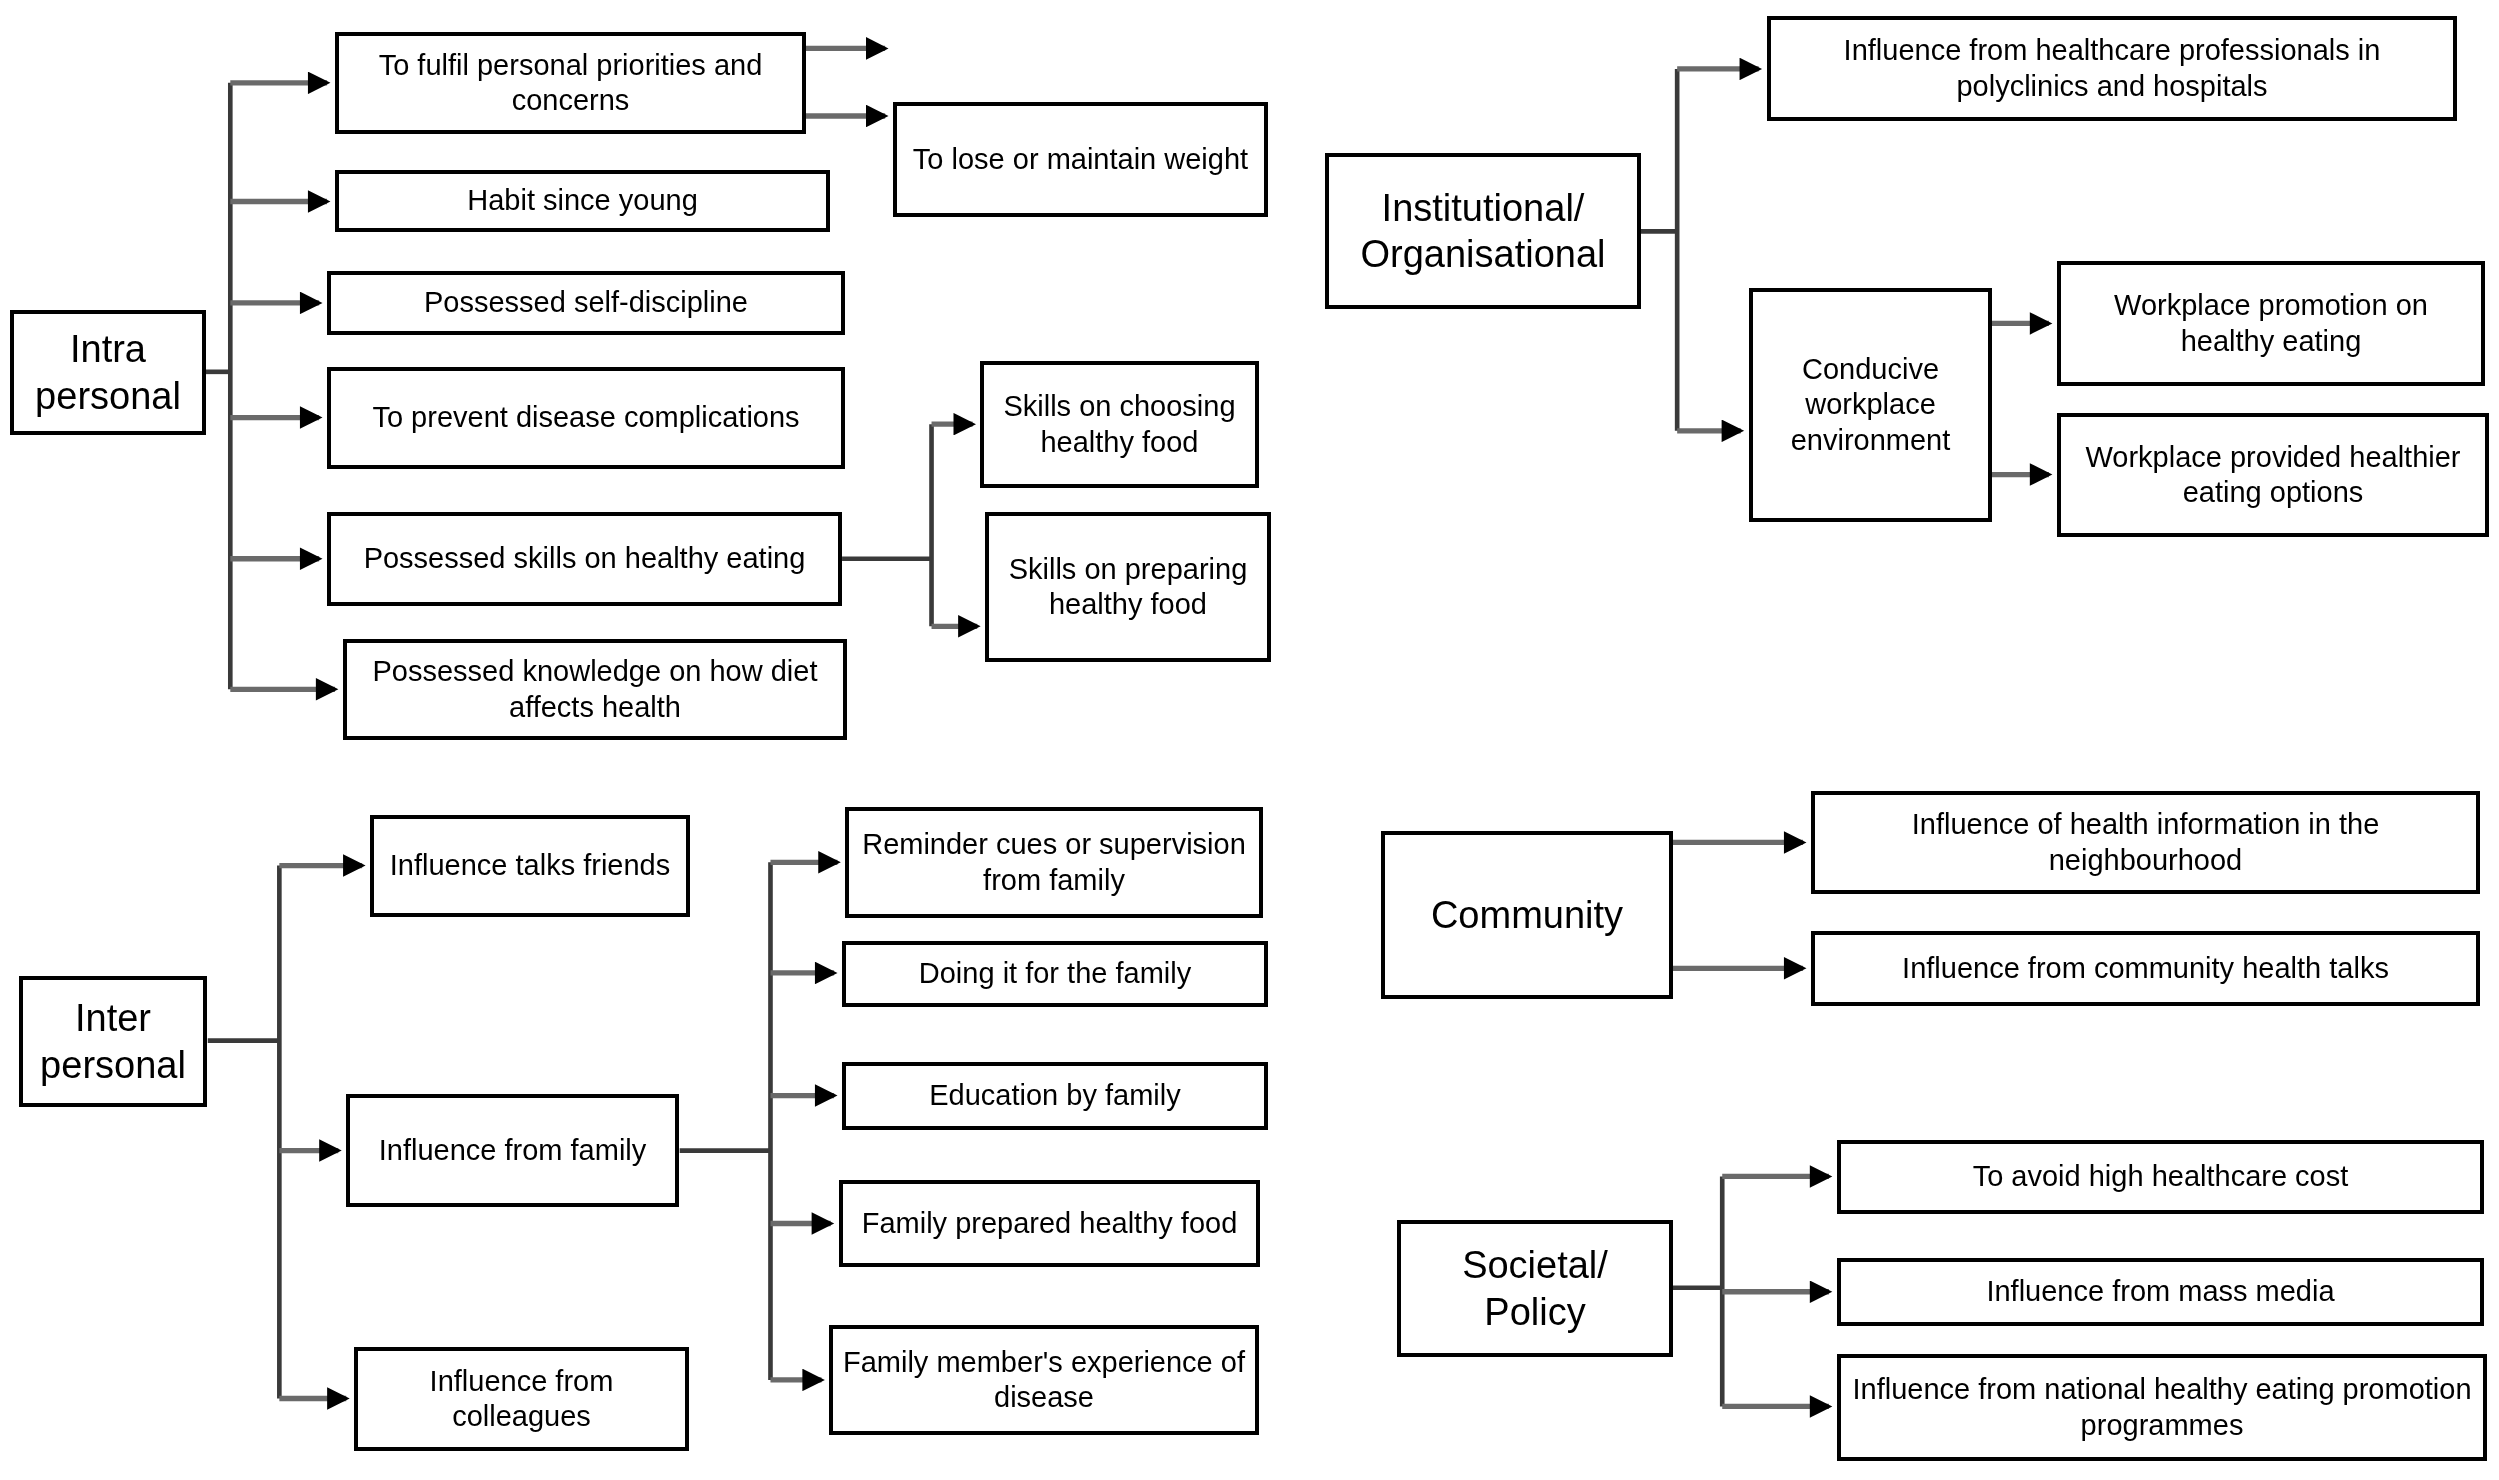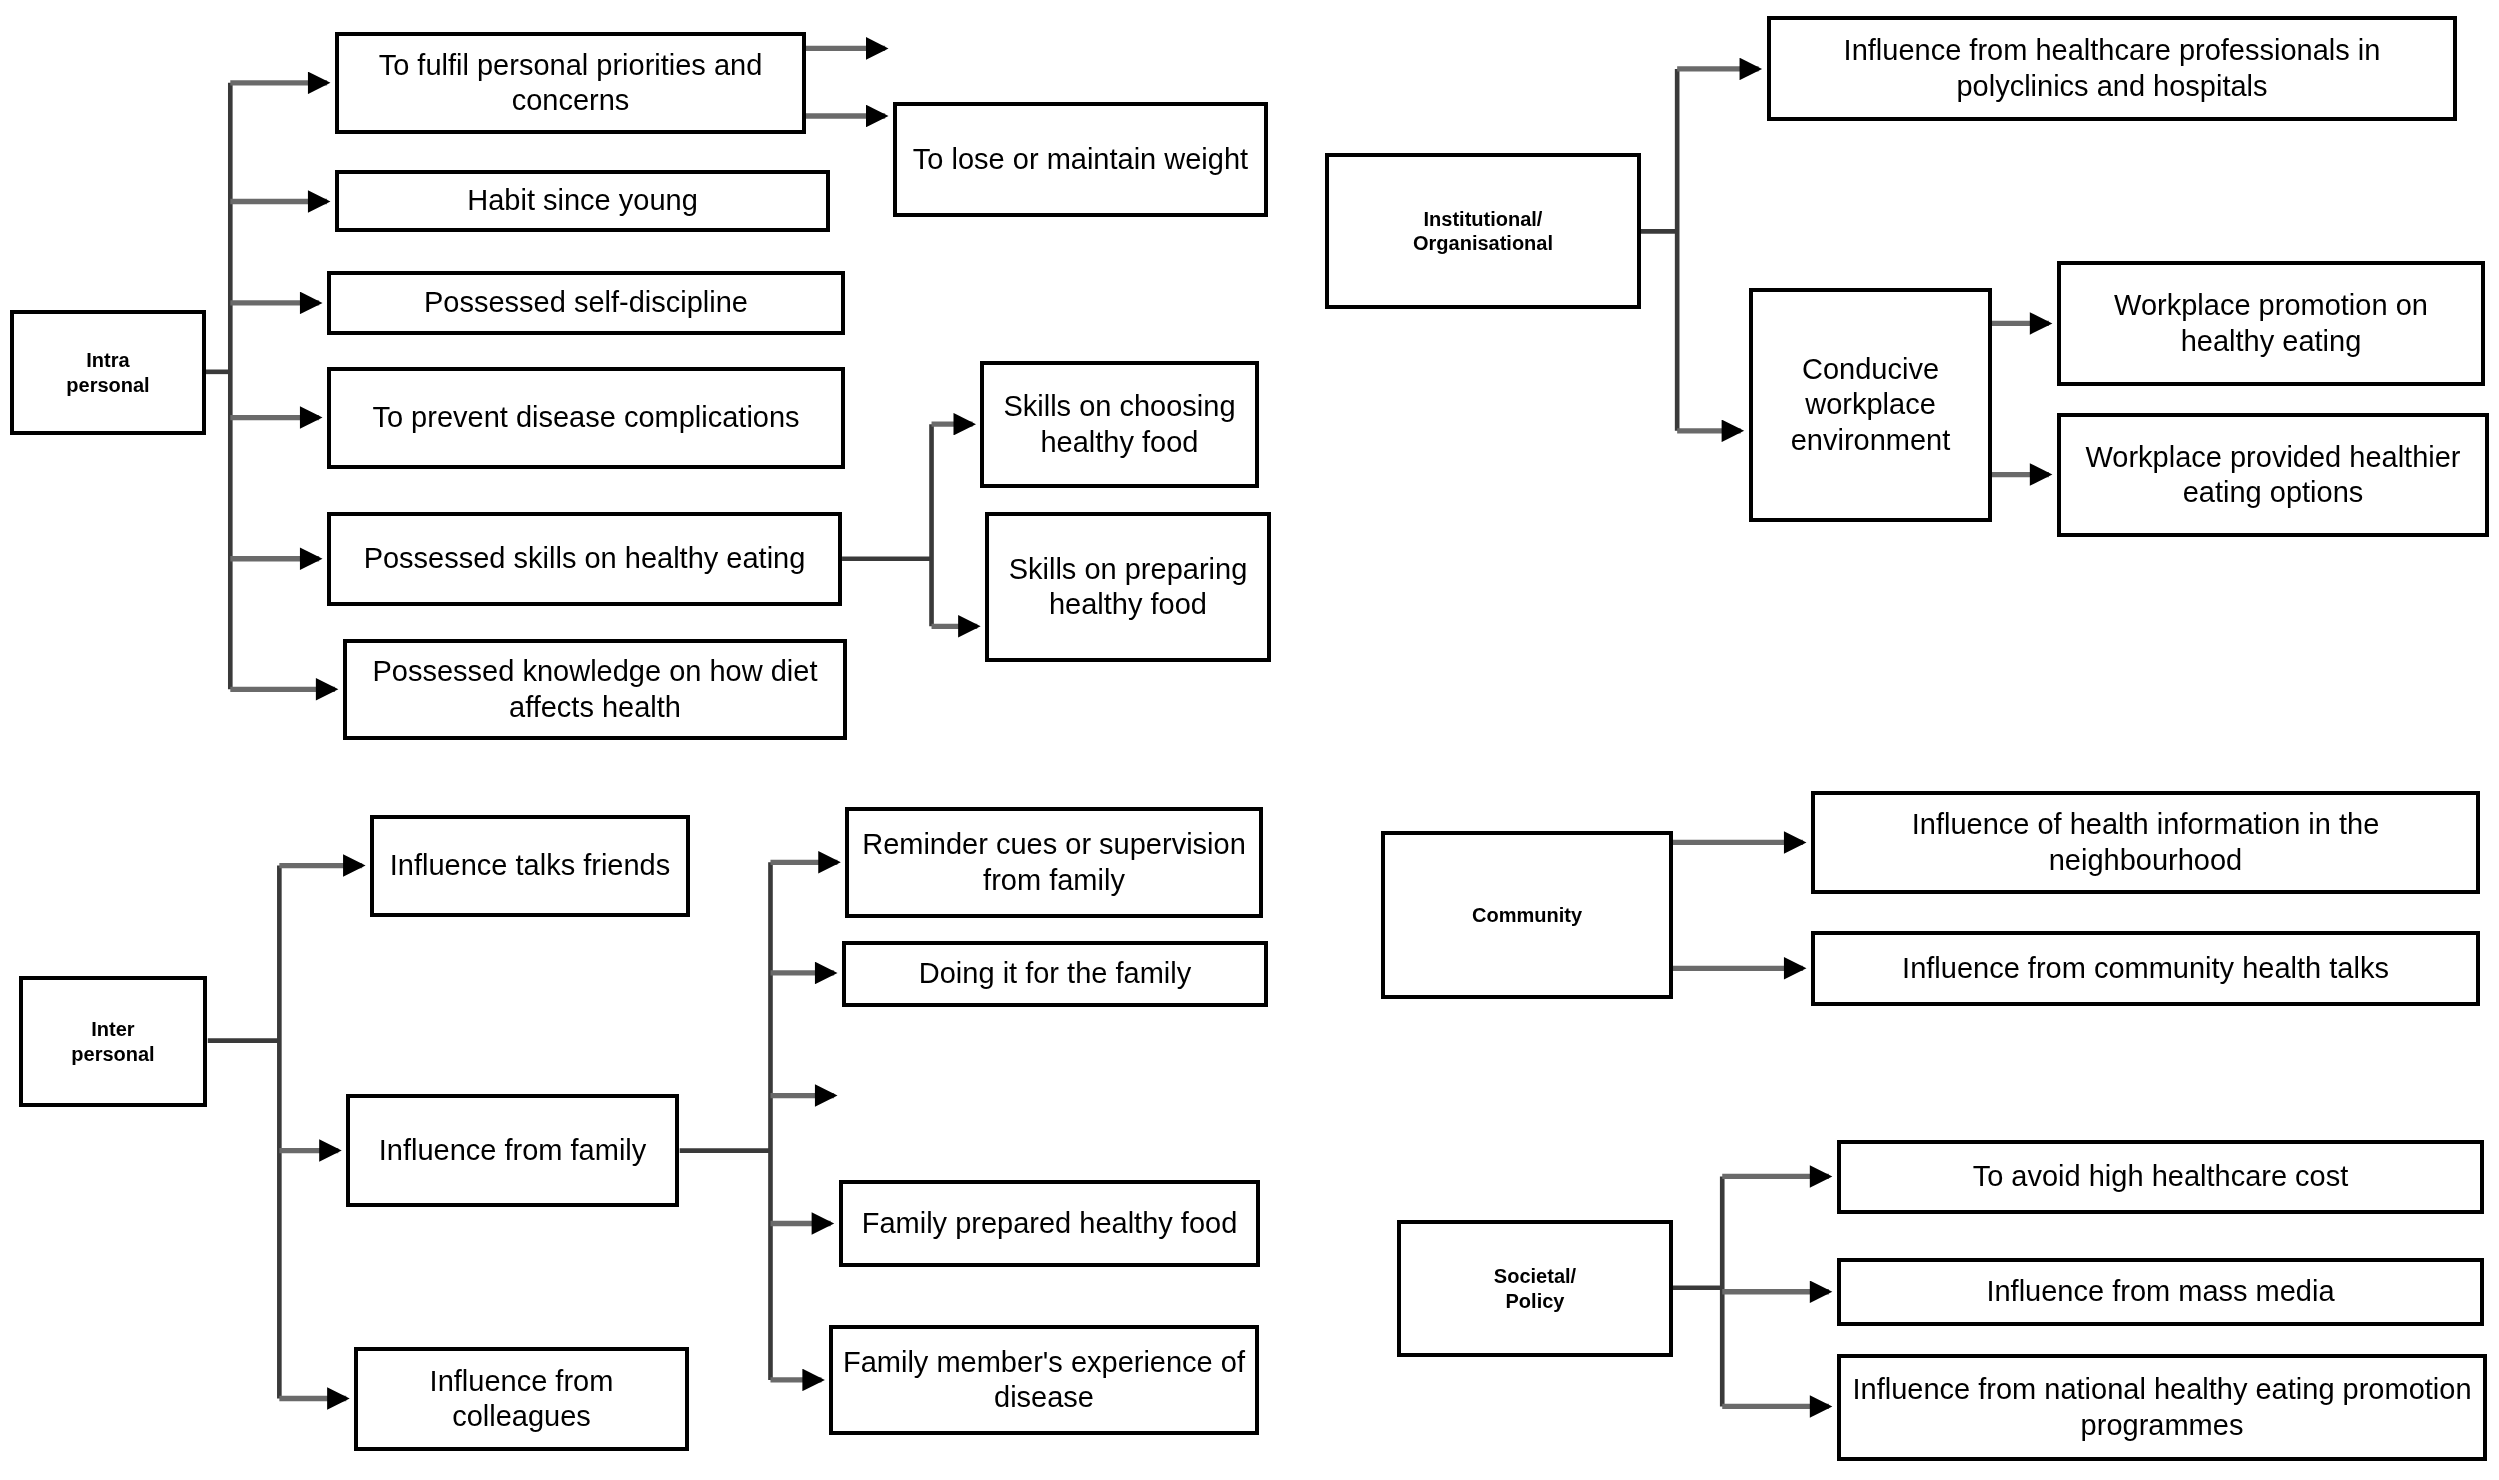--- a/index.html
+++ b/index.html
@@ -16,21 +16,21 @@
     background:#ffffff;
     border:4px solid #000000;
     display:flex;align-items:center;justify-content:center;
     text-align:center;
     box-sizing:border-box;
     padding:4px 9.3px;
     color:#000000;
     font-size:29px;line-height:1.22;
   }
   .node span{white-space:pre-line;}
-  .cat{font-weight:bold;font-size:20px;border-width:4.6px;}
+  .cat{font-weight:normal;font-size:38px;border-width:4.6px;}
   .shaft{stroke:#6a6a6a;stroke-width:8;fill:none;}
   .spine{stroke:#3a3a3a;stroke-width:7;fill:none;}
 </style>
 </head>
 <body>
 
 <div id="canvas">
 
   <svg id="connectors" viewBox="0 0 3771 2233" xmlns="http://www.w3.org/2000/svg">
     <defs>
@@ -155,20 +155,23 @@
   </div>
   <div class="node" style="left:354px;top:1347px;width:335px;height:104px">
     <span>Influence from colleagues</span>
   </div>
   <div class="node" style="left:845px;top:807px;width:418px;height:111px">
     <span>Reminder cues or supervision from family</span>
   </div>
   <div class="node" style="left:842px;top:941px;width:426px;height:66px">
     <span>Doing it for the family</span>
   </div>
+  <div class="node" style="left:842px;top:1062px;width:426px;height:68px">
+    <span>Education by family</span>
+  </div>
   <div class="node" style="left:839px;top:1180px;width:421px;height:87px">
     <span>Family prepared healthy food</span>
   </div>
   <div class="node" style="left:829px;top:1325px;width:430px;height:110px">
     <span>Family member's experience of disease</span>
   </div>
 
   <div class="node cat" style="left:1381px;top:831px;width:292px;height:168px">
     <span>Community</span>
   </div>

